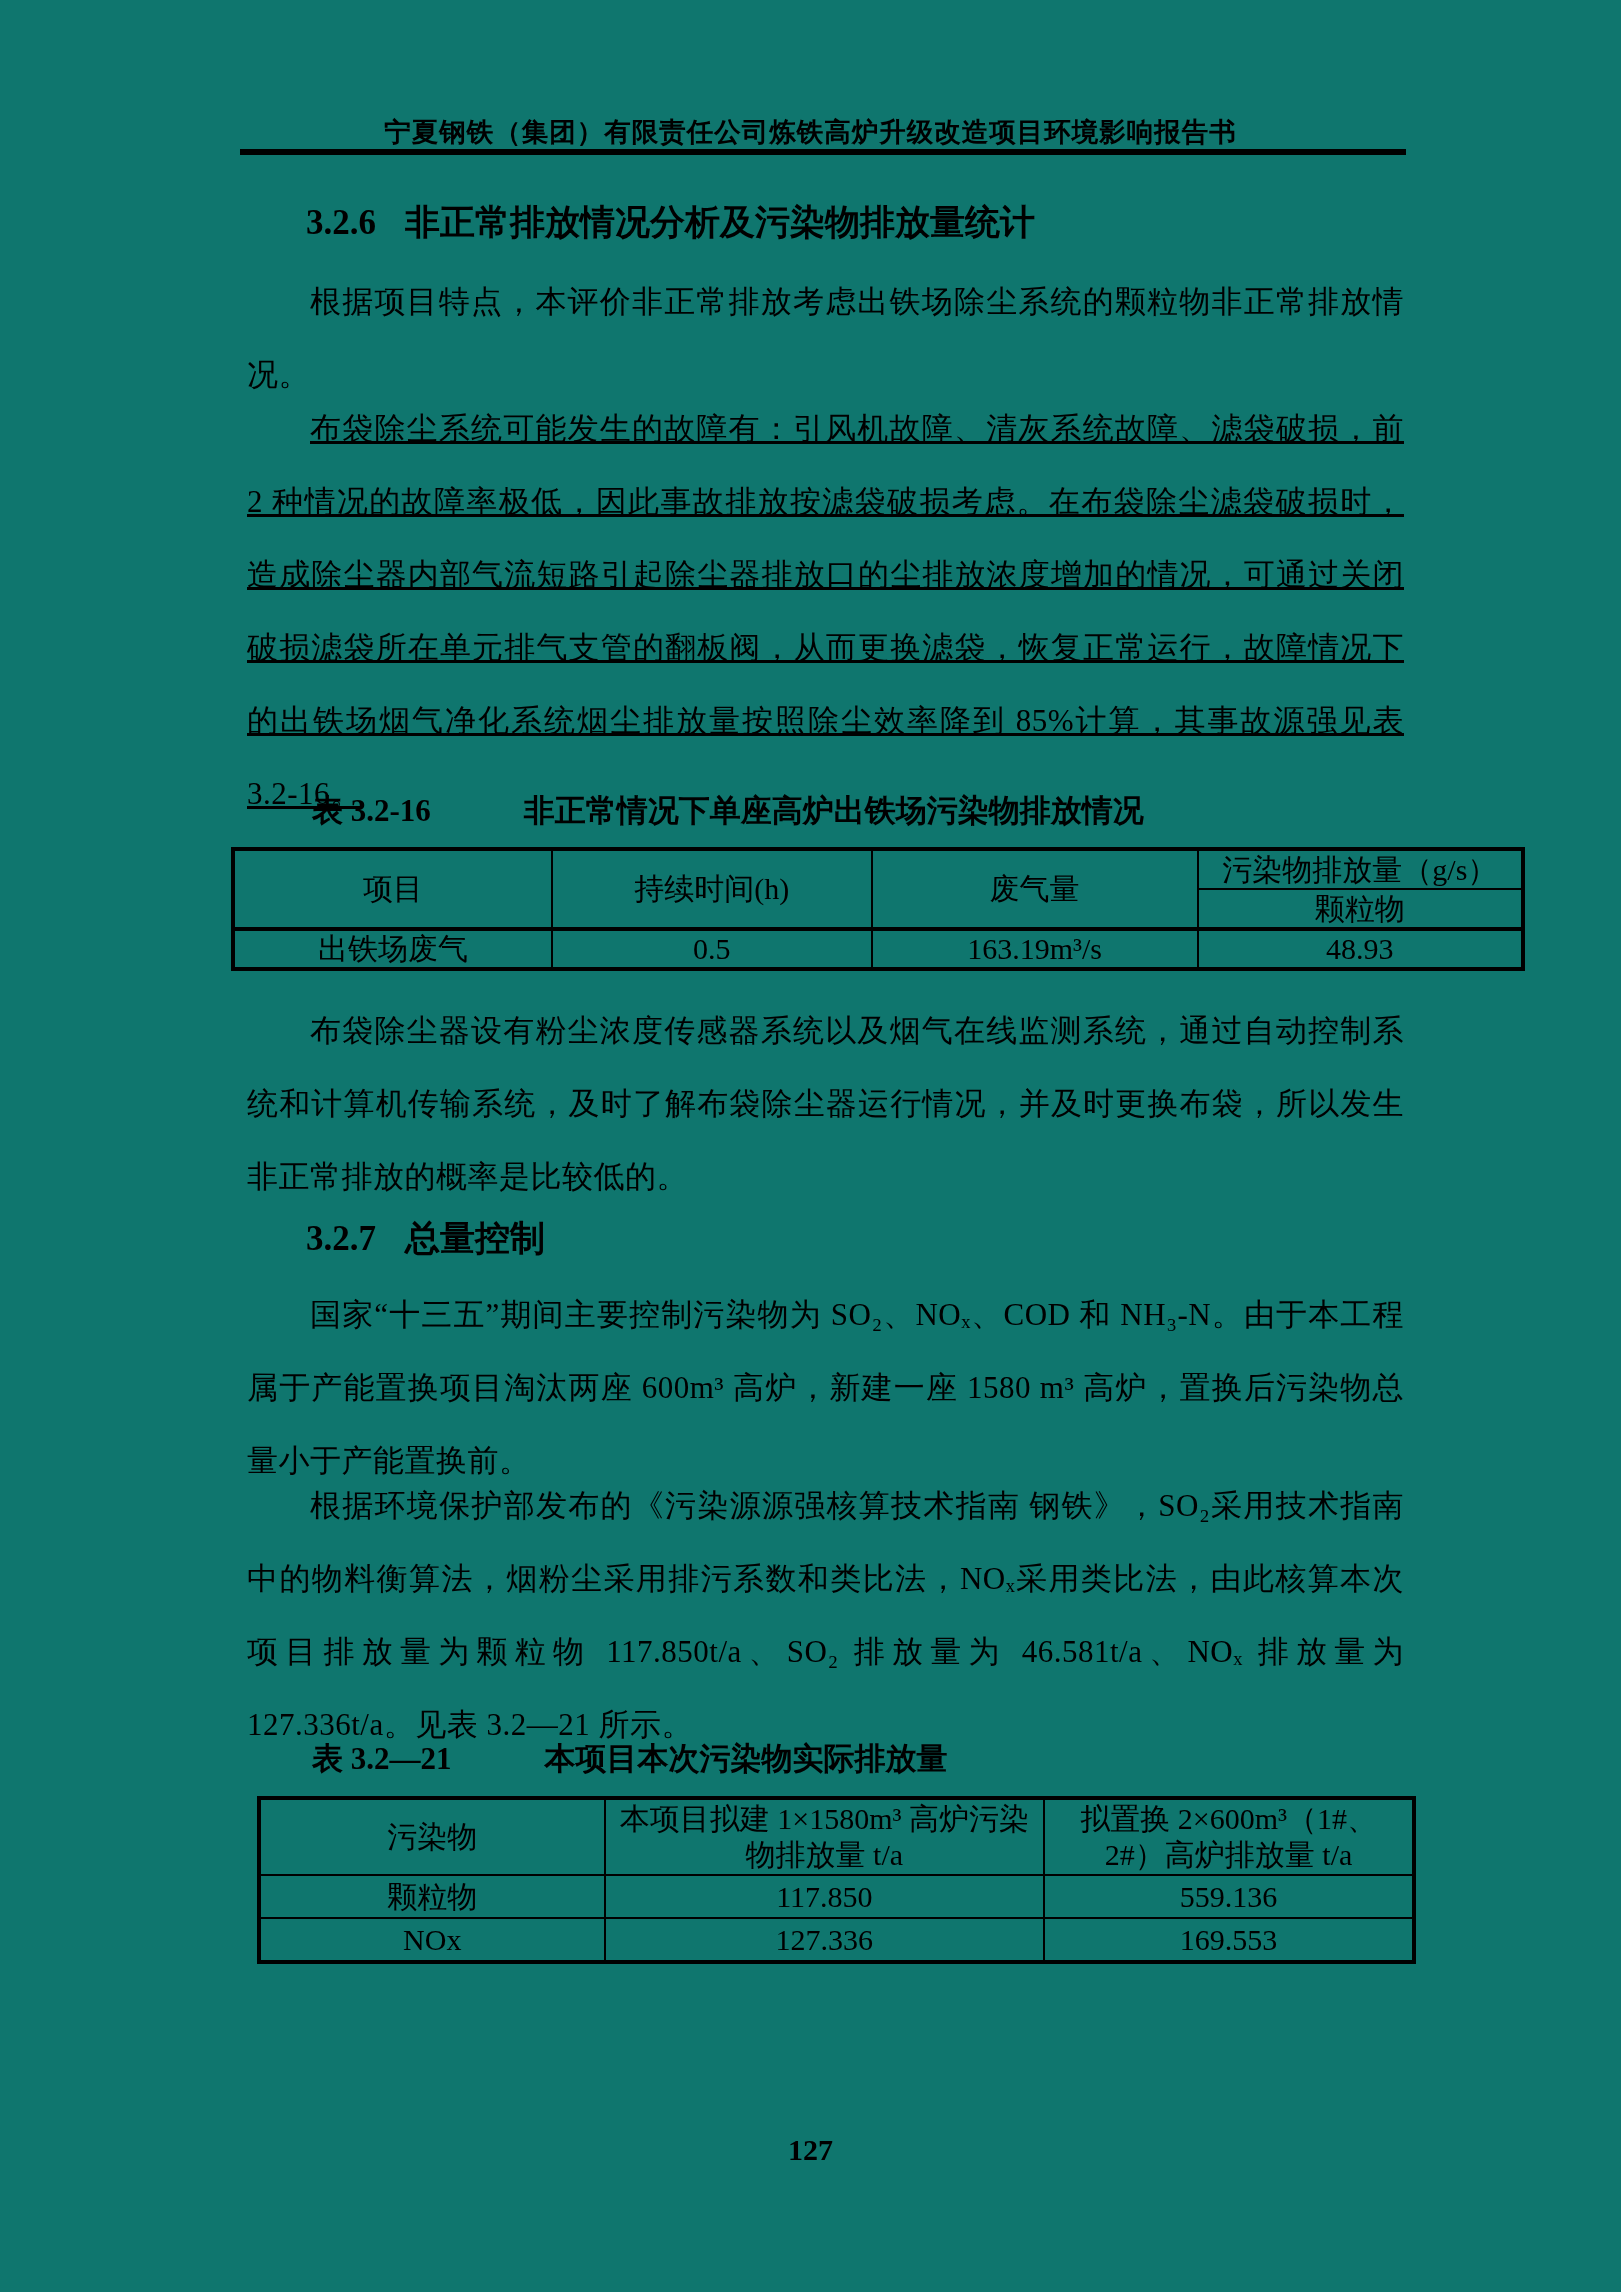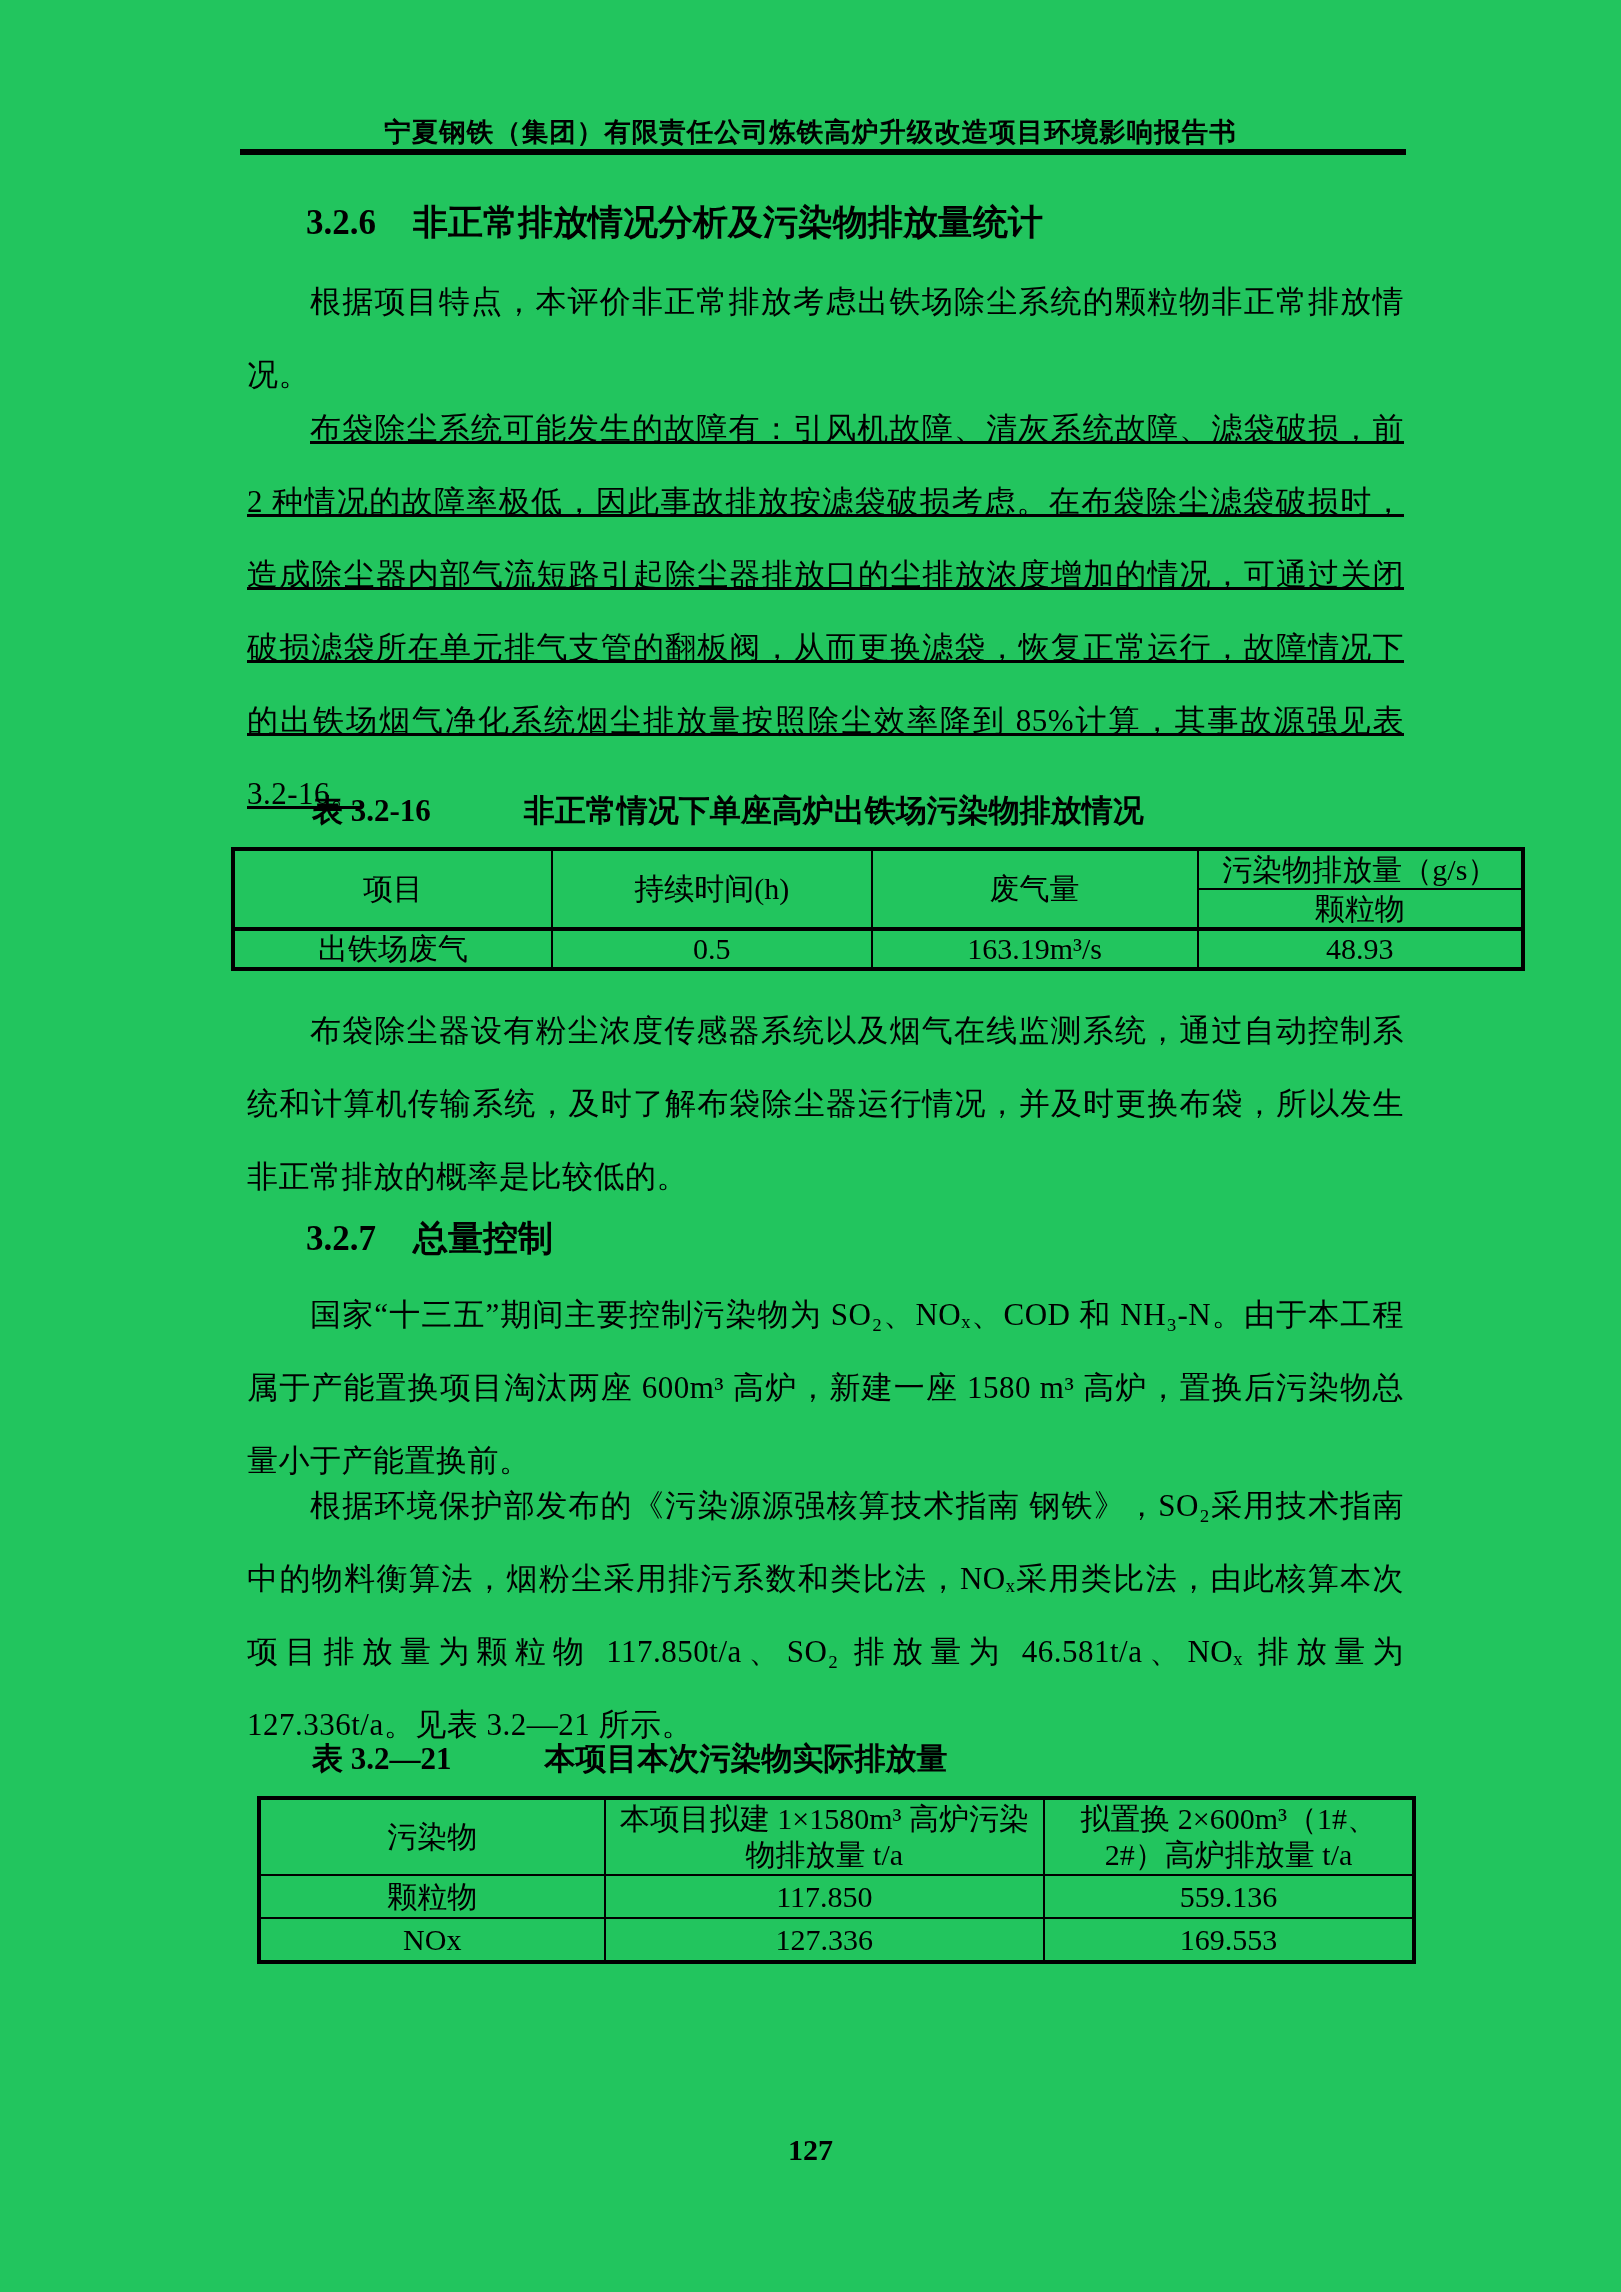--- a/index.html
+++ b/index.html
@@ -1,41 +1,41 @@
 <!DOCTYPE html>
 <html><head>
 <meta charset="utf-8">
 <style>
   html,body{margin:0;padding:0;background:#888;}
   .page{
     position:relative;
     width:1621px;height:2293px;
     margin:0 auto;
-    background:#22c55e;
+    background:#0f766e;
     font-family:"Liberation Serif","DejaVu Serif",serif;
     color:#000;
     overflow:hidden;
   }
   
   .doc-header-title{
     position:absolute;top:114px;left:0;width:100%;
     text-align:center;font-size:26.5px;font-weight:bold;
     letter-spacing:1px;
   }
   .doc-header-rule{
     position:absolute;top:149px;left:240px;width:1166px;height:5.9px;
     background:#000;
   }
   
   .sec-h{
     position:absolute;left:247px;width:1157px;
     padding-left:59px;box-sizing:border-box;
     font-size:35px;font-weight:bold;white-space:nowrap;
   }
-  .sec-h .sec-num{margin-right:37px;}
+  .sec-h .sec-num{margin-right:29px;}
   
   .para{
     position:absolute;left:247px;width:1157px;
     font-size:31px;line-height:73px;
     text-align:justify;text-indent:63px;
     letter-spacing:0.5px;
   }
   .para.no-justify{text-align:left;}
   
   .tbl-cap{

